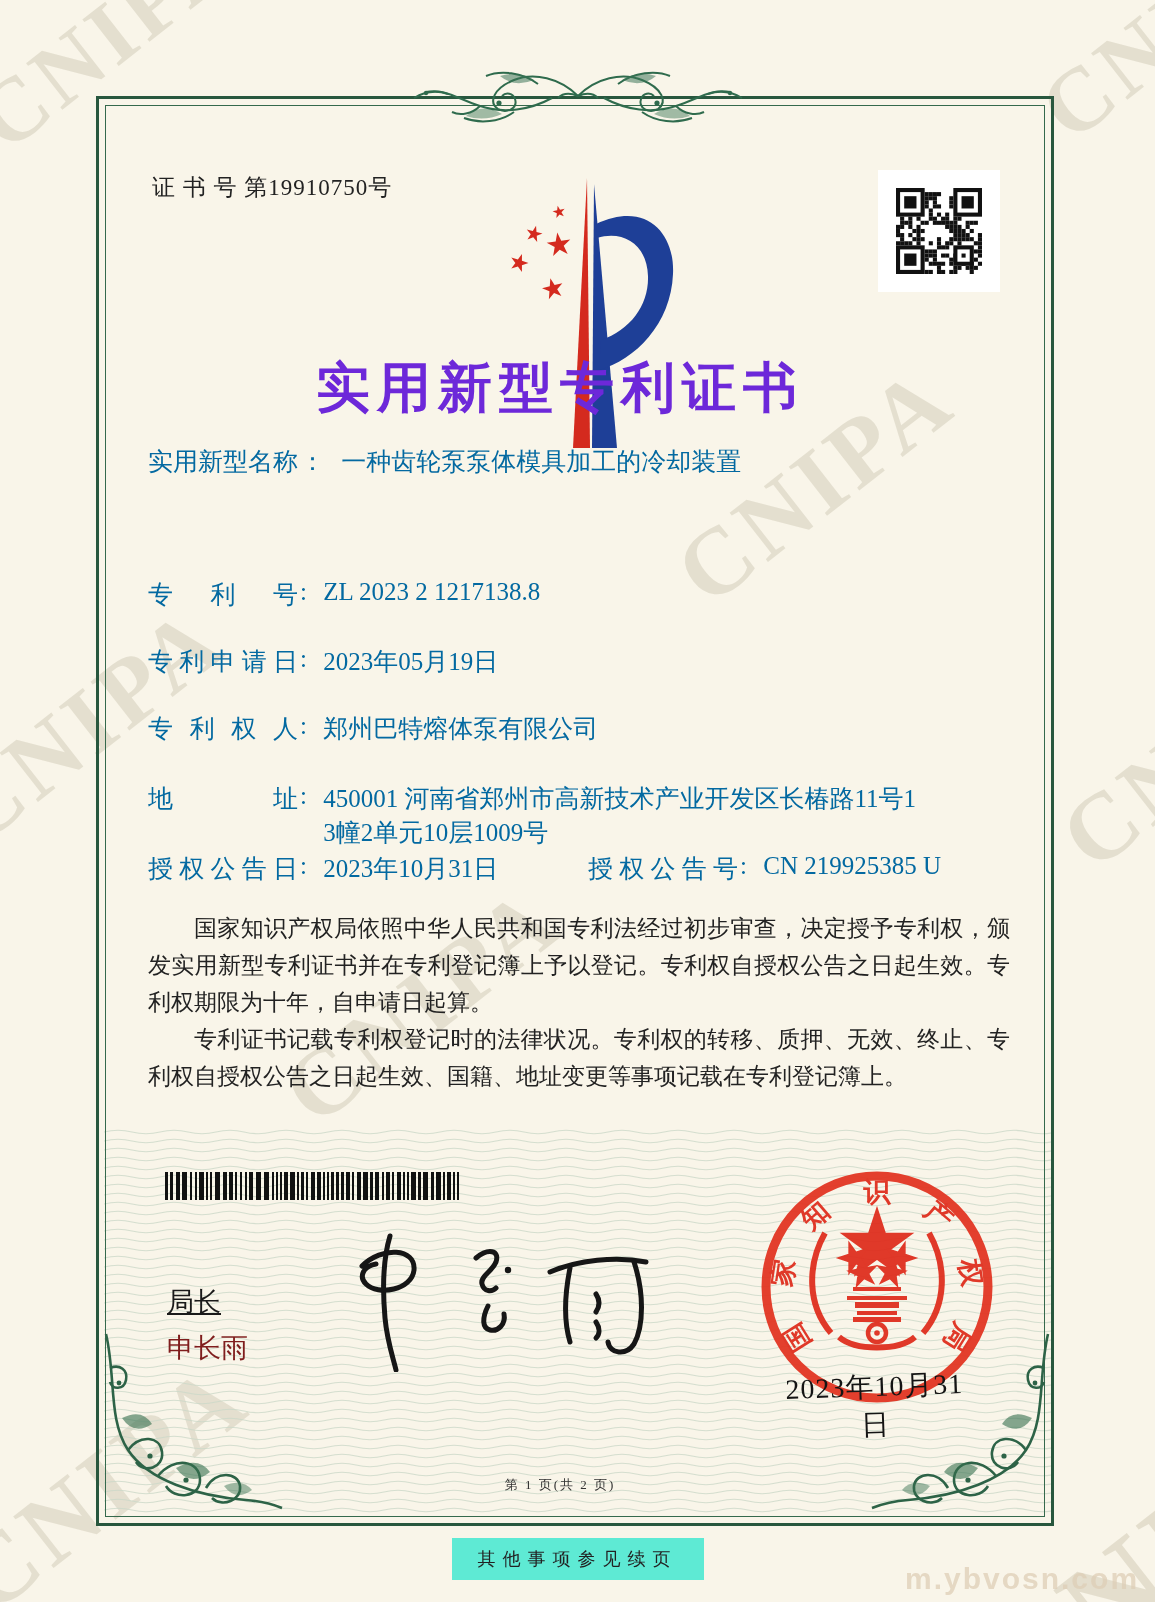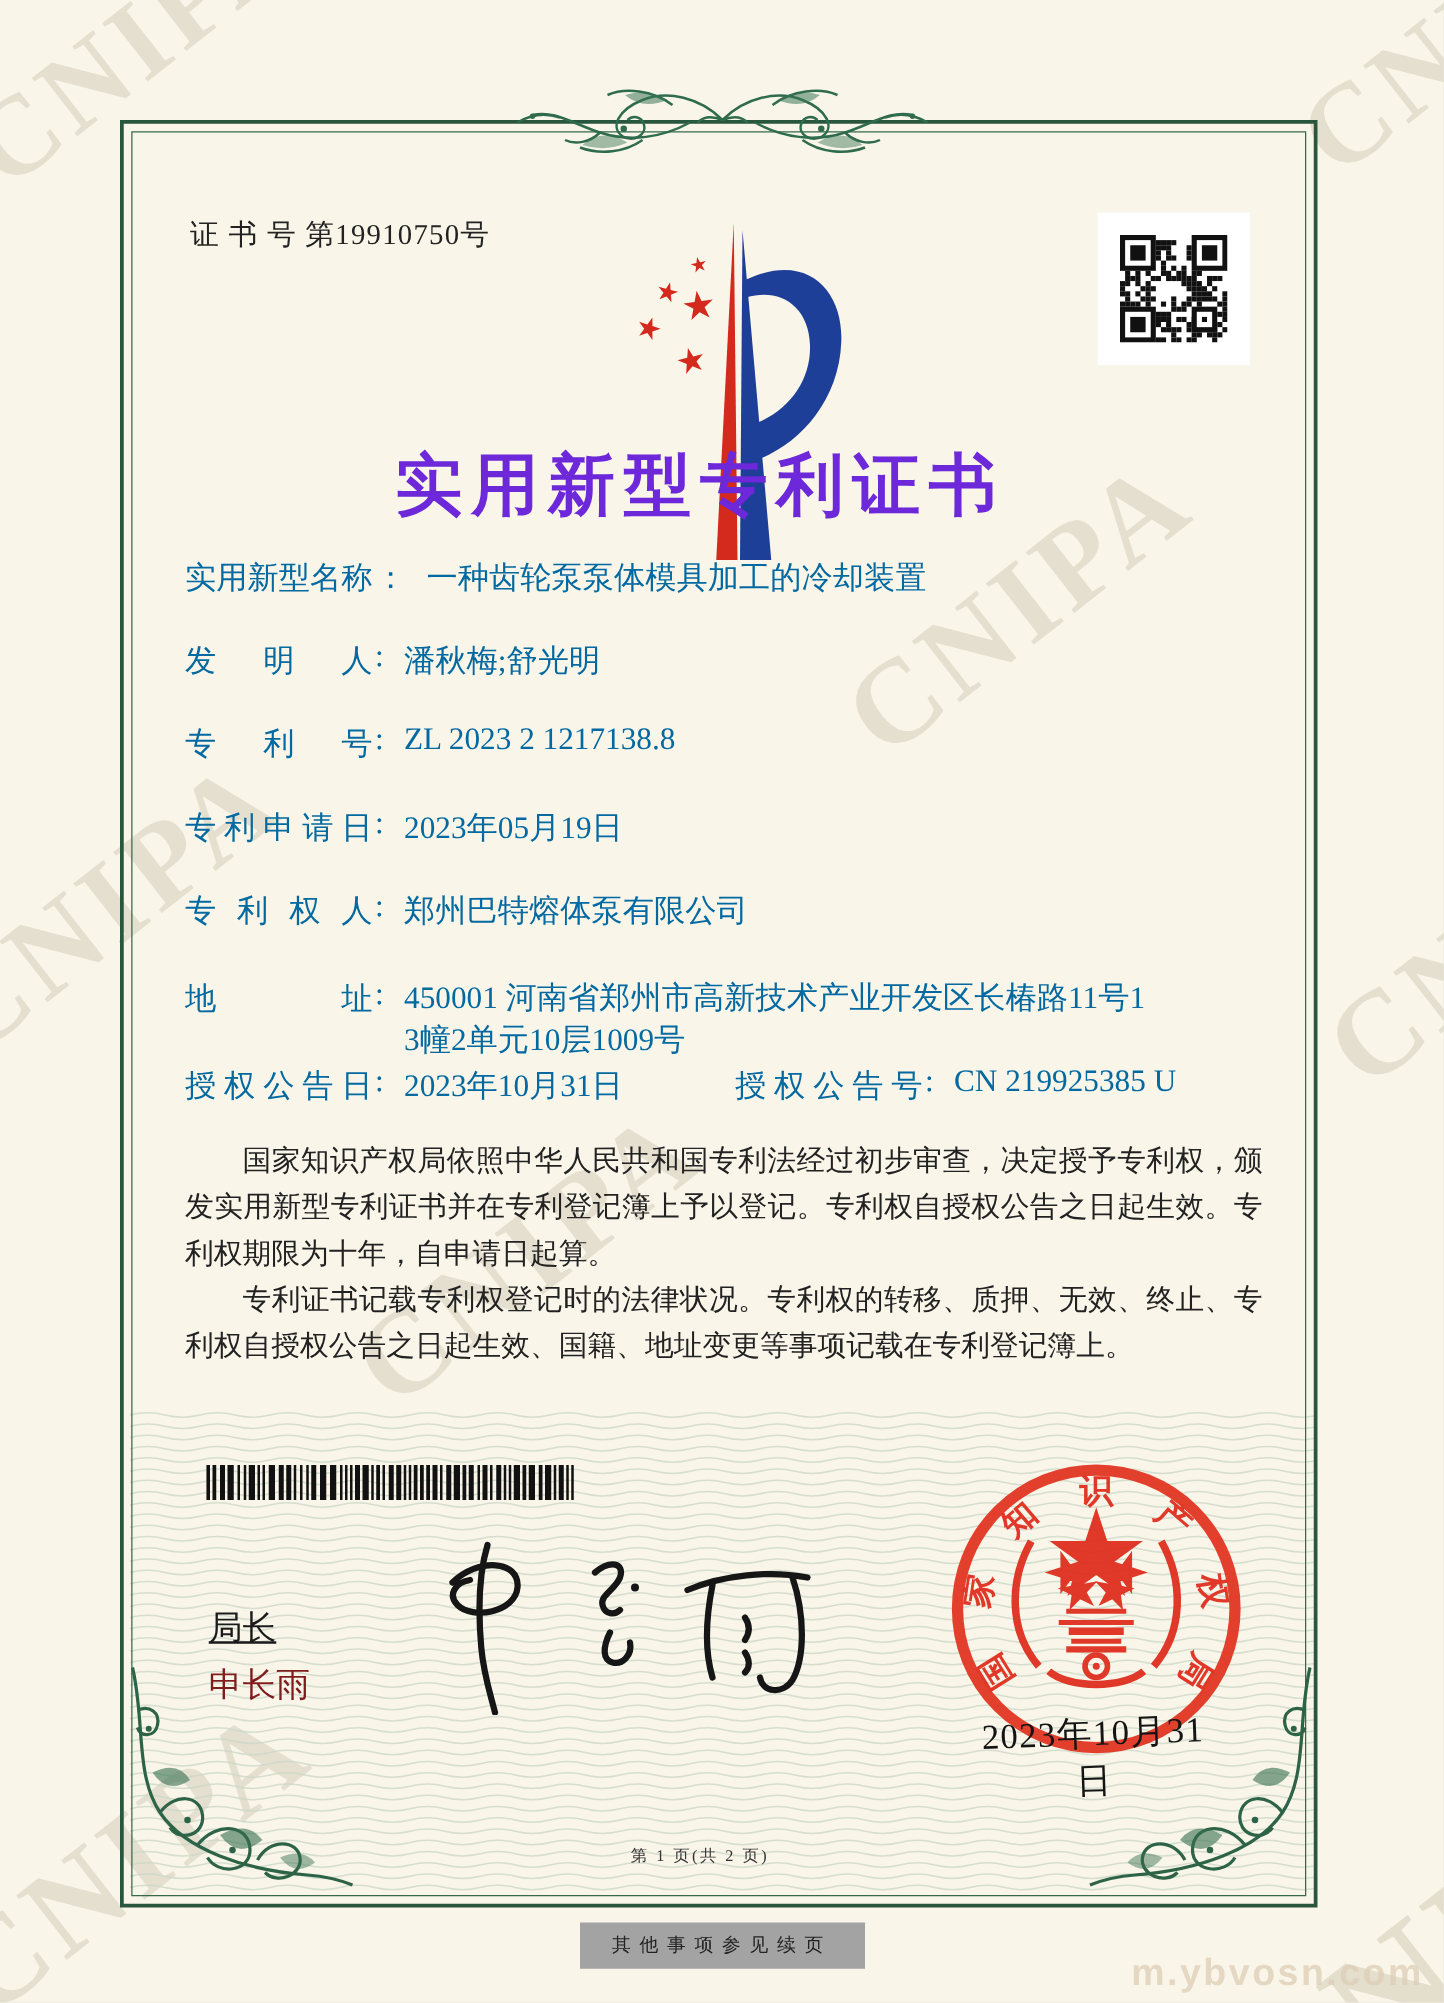--- a/index.html
+++ b/index.html
@@ -44,21 +44,21 @@
   
   .sig-title{position:absolute;left:167px;top:1284px;font-size:27px;
     font-family:"Liberation Sans","DejaVu Sans",sans-serif;color:#1a1a1a;text-decoration:underline;}
   .sig-name{position:absolute;left:167px;top:1330px;font-size:27px;
     font-family:"Liberation Sans","DejaVu Sans",sans-serif;color:#7f1d1d;}
   .seal-date{position:absolute;left:775px;top:1368px;width:200px;text-align:center;
     font-size:28px;color:#141414;transform:rotate(-2deg);letter-spacing:1px;}
   .page-info{position:absolute;left:0;top:1476px;width:1120px;text-align:center;
     font-size:13px;letter-spacing:2px;color:#333;}
   .note-box{position:absolute;left:50%;top:1538px;transform:translateX(-50%);
-    background:#a3a3a3;padding:9px 26px;font-size:15px;letter-spacing:7px;color:#222;white-space:nowrap;}
+    background:#5eead4;padding:9px 26px;font-size:18px;letter-spacing:7px;color:#222;white-space:nowrap;}
   .seal-ch{font-size:27px;fill:#df2b1b;text-anchor:middle;dominant-baseline:middle;
     font-weight:bold;font-family:"Liberation Serif",serif;}
 </style>
 </head>
 <body>
 
 <div class="page">
 
   <div class="wm" style="left:-45px;top:-15px;font-size:90px;">CNIPA</div>
   <div class="wm" style="left:1020px;top:-25px;font-size:90px;">CNIPA</div>
@@ -337,24 +337,20 @@
         <rect x="64" y="64" width="4" height="4" fill="#111"></rect>
       </svg>
   </div>
 
   <div class="title">实用新型专利证书</div>
 
   <div class="f-row" style="top:445px;">
     <span class="f-label">实用新型名称</span><span class="f-colon">：</span>
     <span class="f-value">一种齿轮泵泵体模具加工的冷却装置</span>
   </div>
-  <div class="f-row" style="top:512px;">
-    <span class="f-label">发明人</span><span class="f-colon">:</span>
-    <span class="f-value">潘秋梅;舒光明</span>
-  </div>
   <div class="f-row" style="top:578px;">
     <span class="f-label">专利号</span><span class="f-colon">:</span>
     <span class="f-value">ZL 2023 2 1217138.8</span>
   </div>
   <div class="f-row" style="top:645px;">
     <span class="f-label">专利申请日</span><span class="f-colon">:</span>
     <span class="f-value">2023年05月19日</span>
   </div>
   <div class="f-row" style="top:712px;">
     <span class="f-label">专利权人</span><span class="f-colon">:</span>

